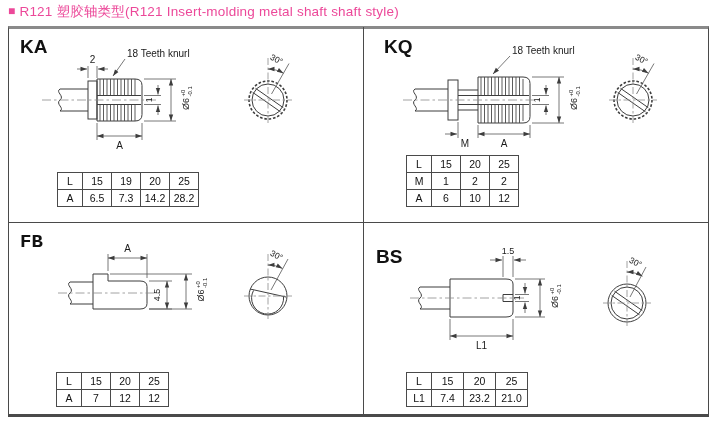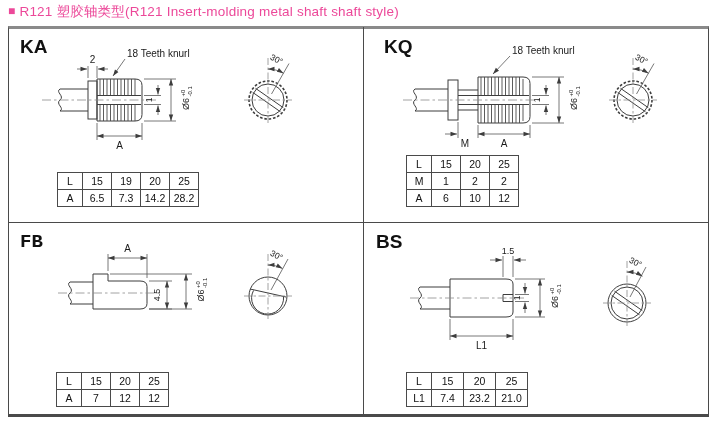--- a/index.html
+++ b/index.html
@@ -42,21 +42,21 @@
   <span class="marker">■</span><span>R121 </span><span>塑胶轴类型</span><span>(R121 Insert-molding metal shaft shaft style)</span>
 </div>
 
 <div class="frame"></div>
 <div class="v-divider"></div>
 <div class="h-divider"></div>
 
 <div class="panel-label" style="left:20px;top:36px;">KA</div>
 <div class="panel-label" style="left:384px;top:36px;">KQ</div>
 <div class="panel-label" style="left:20px;top:231px;font-family:Liberation Mono, monospace;">FB</div>
-<div class="panel-label" style="left:376px;top:231px;">BS</div>
+<div class="panel-label" style="left:376px;top:246px;">BS</div>
 
 <svg class="svgdraw" style="left:10px;top:28px;" width="350" height="192" viewBox="0 0 350 192">
   <defs>
     <marker id="ka-ar" viewBox="0 0 10 10" refX="9.5" refY="5" markerWidth="9" markerHeight="9" orient="auto-start-reverse">
       <path d="M0.5,2 L9.5,5 L0.5,8 Z" fill="#3d3d3d"></path>
     </marker>
   </defs>
   <g>
     <path class="ln" d="M50,61 H78 M50,83 H78"></path>
     <path class="ln" d="M50,61 C45,64 55,68 50,72 C45,76 55,80 50,83"></path>

